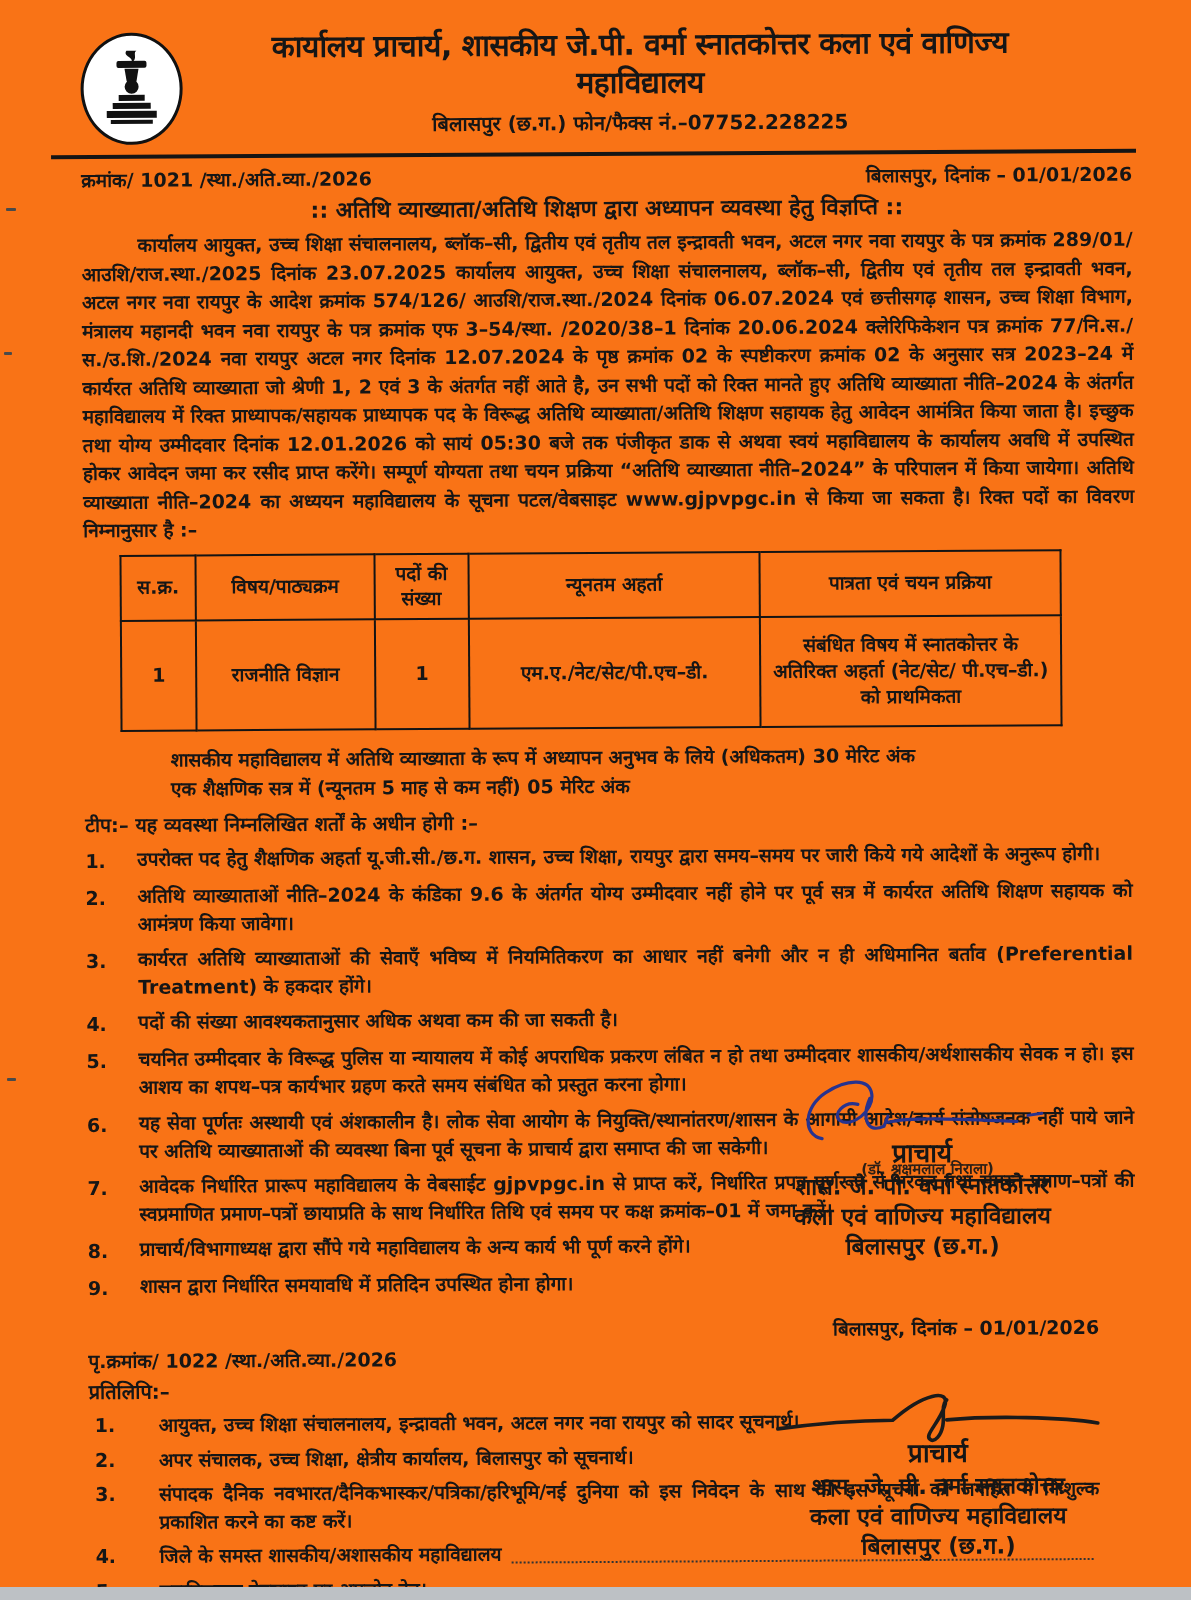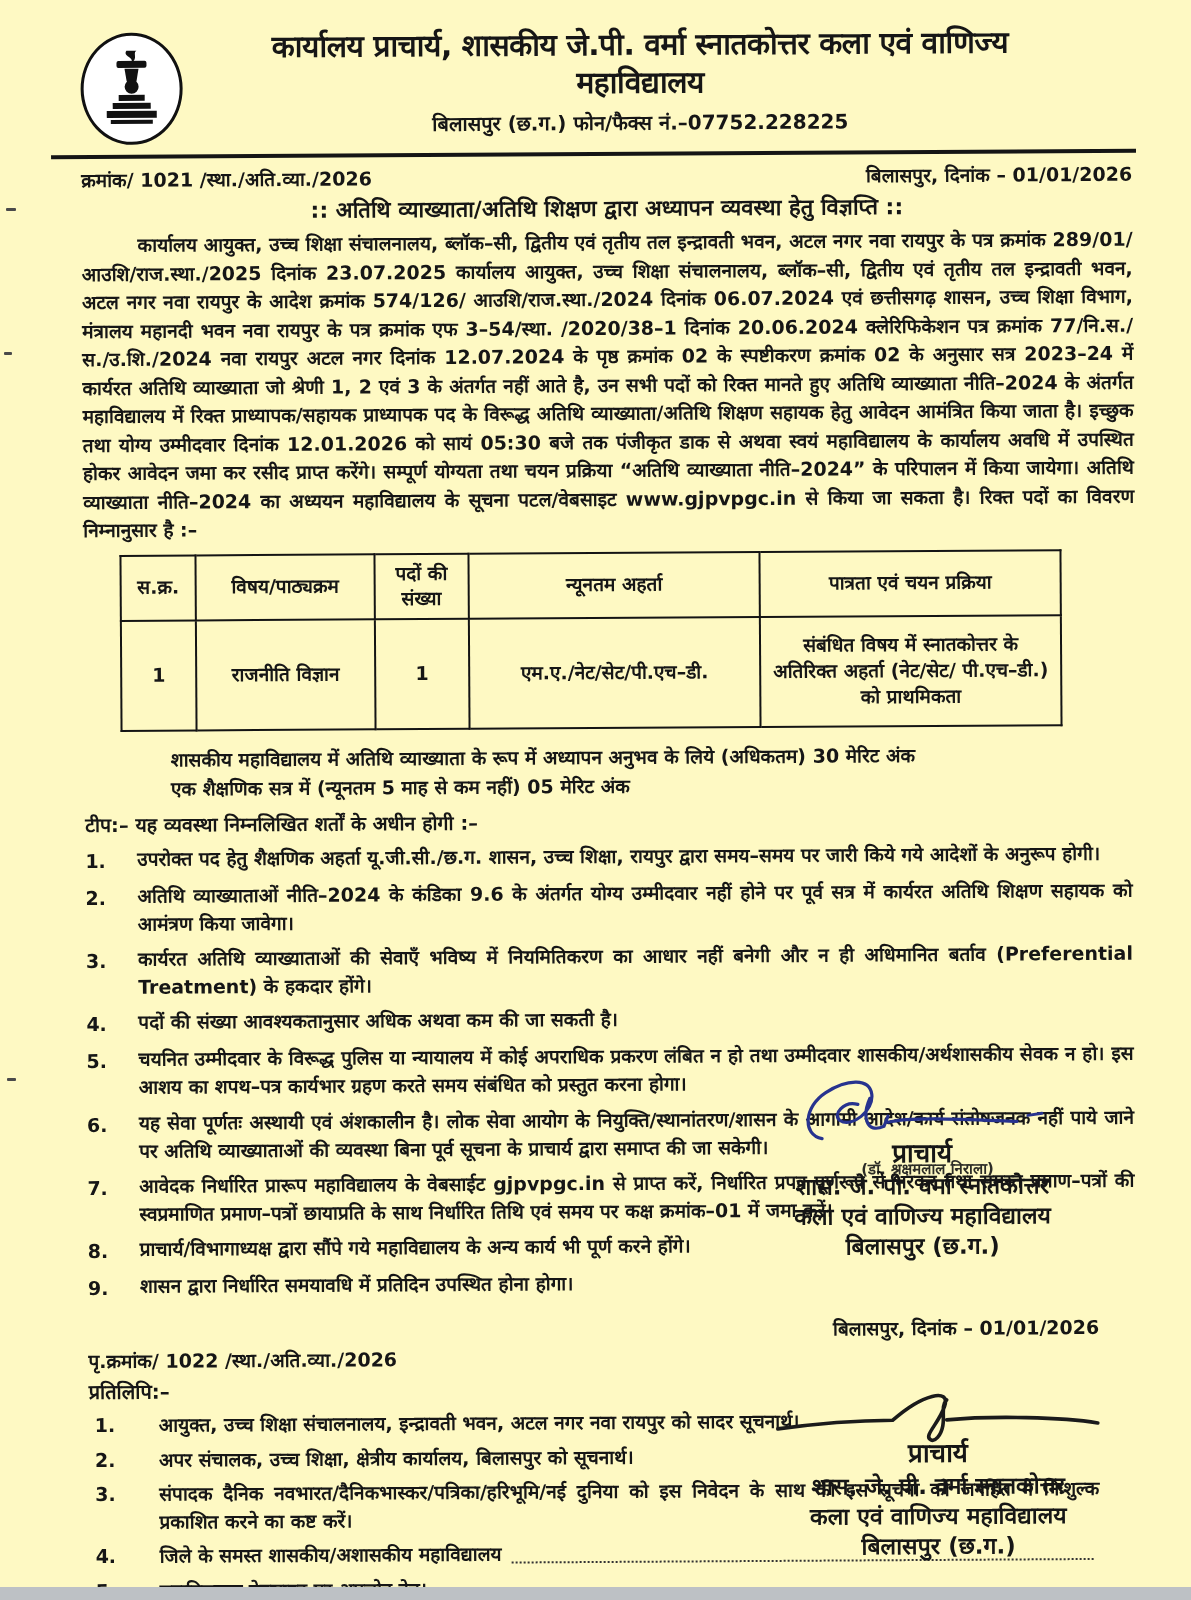--- a/index.html
+++ b/index.html
@@ -4,21 +4,21 @@
 <style>
   html,body{margin:0;padding:0;}
   body{
     width:1191px;height:1600px;
     background:#e8e8e6;
     font-family:"DejaVu Sans","Liberation Sans",sans-serif;
     color:#161616;
   }
   .page{
     position:relative;width:1191px;height:1600px;
-    background:#fef9c3;overflow:hidden;
+    background:#f97316;overflow:hidden;
   }
   .doc{
     position:absolute;inset:0;
     padding:26px 56px 0 84px;
     transform:rotate(-0.35deg);
     transform-origin:50% 40%;
   }
   
   .letterhead{display:flex;align-items:flex-start;gap:26px;}
   .emblem{

